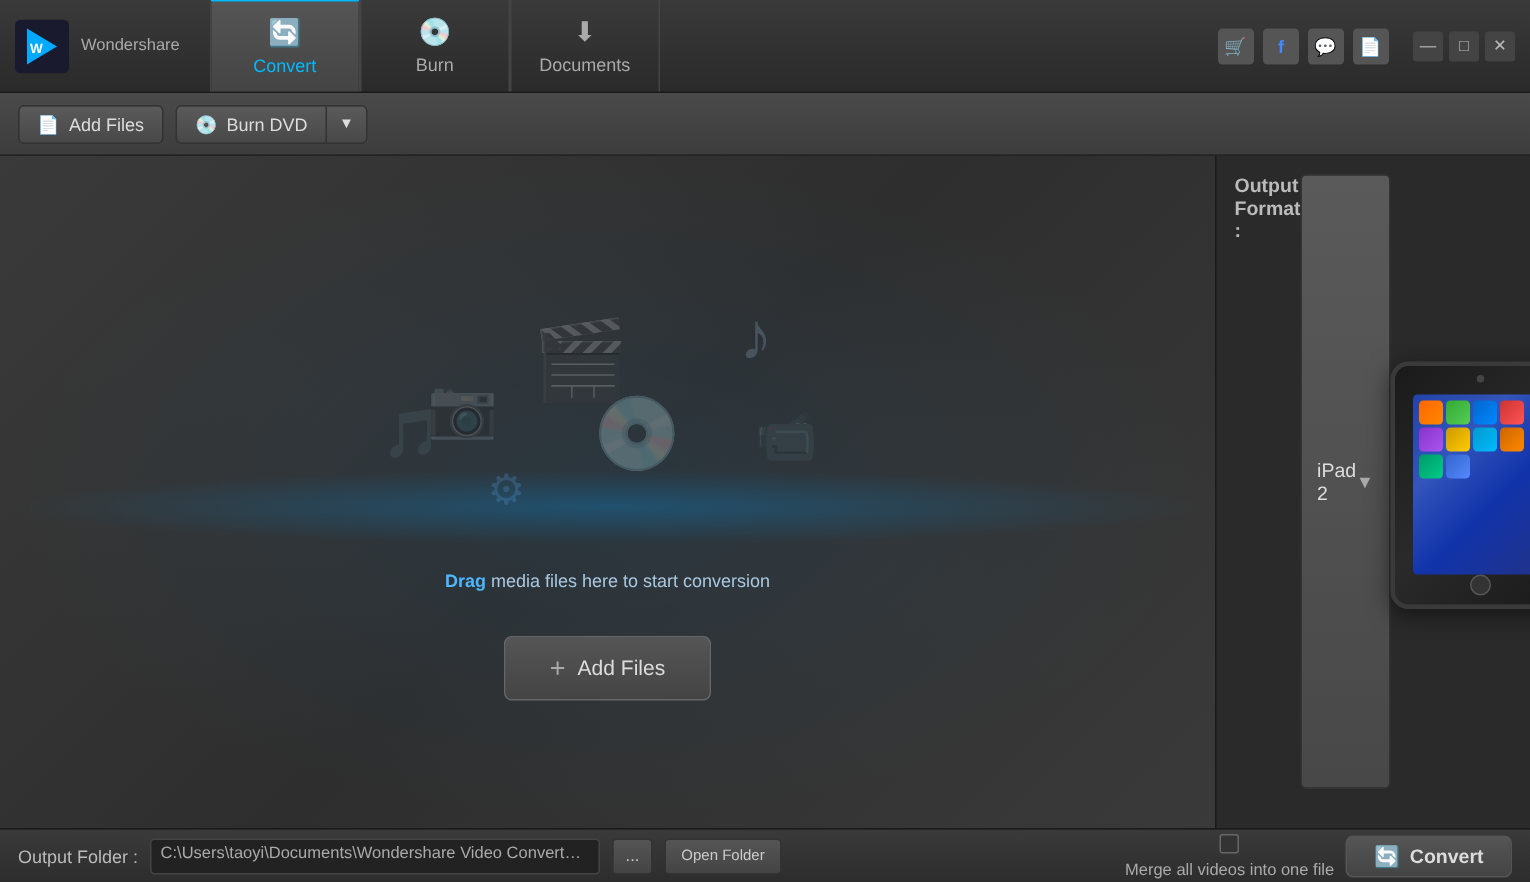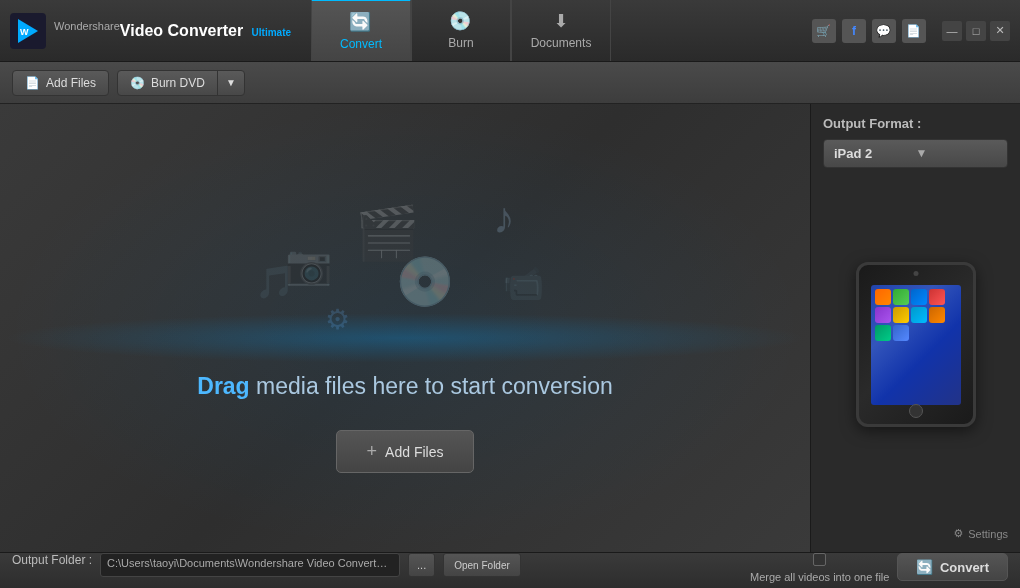--- a/index.html
+++ b/index.html
@@ -215,21 +215,21 @@
       position: absolute;
       top: 50%;
       left: 0; right: 0;
       height: 50px;
       background: radial-gradient(ellipse at center, rgba(0,160,255,0.25) 0%, transparent 70%);
       transform: translateY(-30%);
     }
 
     .drag-text {
       position: relative;
-      font-size: 23px;
+      font-size: 12px;
       color: #aac8e0;
       margin-bottom: 30px;
       text-align: center;
     }
     .drag-text strong {
       color: #4db8ff;
       font-weight: bold;
     }
 
     .add-files-btn {
@@ -246,38 +246,38 @@
       cursor: pointer;
     }
     .add-files-btn .plus { font-size: 18px; color: #aaa; }
 
     
     .right-panel {
       width: 210px;
       background: #2a2a2a;
       border-left: 1px solid #1a1a1a;
       display: flex;
-      flex-direction: column;
+      flex-direction: row;
       padding: 12px;
     }
     .output-format-label {
       font-size: 13px;
       color: #bbb;
       margin-bottom: 8px;
       font-weight: bold;
     }
     .format-selector {
       display: flex;
+      align-items: center;
       background: linear-gradient(to bottom, #5a5a5a, #484848);
       border: 1px solid #333;
       border-radius: 4px;
       padding: 6px 10px;
       cursor: pointer;
       margin-bottom: 14px;
-      font-weight: bold;
     }
     .format-selector span {
       flex: 1;
       color: #ddd;
       font-size: 13px;
     }
     .format-selector .chevron {
       color: #aaa;
       font-size: 12px;
     }
@@ -373,20 +373,21 @@
       color: #888;
       font-size: 11px;
       cursor: pointer;
       margin-top: 10px;
       justify-content: flex-end;
     }
 
     
     .status-bar {
       display: flex;
+      align-items: center;
       background: linear-gradient(to bottom, #3a3a3a, #2d2d2d);
       height: 36px;
       padding: 0 12px;
       border-top: 1px solid #1a1a1a;
       gap: 8px;
     }
     .output-folder-label {
       font-size: 12px;
       color: #bbb;
       white-space: nowrap;
@@ -465,24 +466,20 @@
 
 <div class="titlebar">
   <div class="logo-area">
     <svg class="logo-icon" viewBox="0 0 36 36">
       <rect width="36" height="36" rx="4" fill="#1a1a2e"></rect>
       <polygon points="8,6 8,30 28,18" fill="#00aaff"></polygon>
       <text x="10" y="22" font-size="9" fill="white" font-weight="bold">W</text>
     </svg>
     <div class="logo-text">
       <span class="logo-brand">Wondershare</span>
-      <span class="logo-product">
-        <span>Video Converter</span>
-        <span class="logo-edition" style="margin-left:4px;">Ultimate</span>
-      </span>
     </div>
   </div>
 
   <div class="nav-tabs">
     <div class="nav-tab active">
       <span class="tab-icon">🔄</span>
       <span>Convert</span>
     </div>
     <div class="nav-tab">
       <span class="tab-icon">💿</span>

